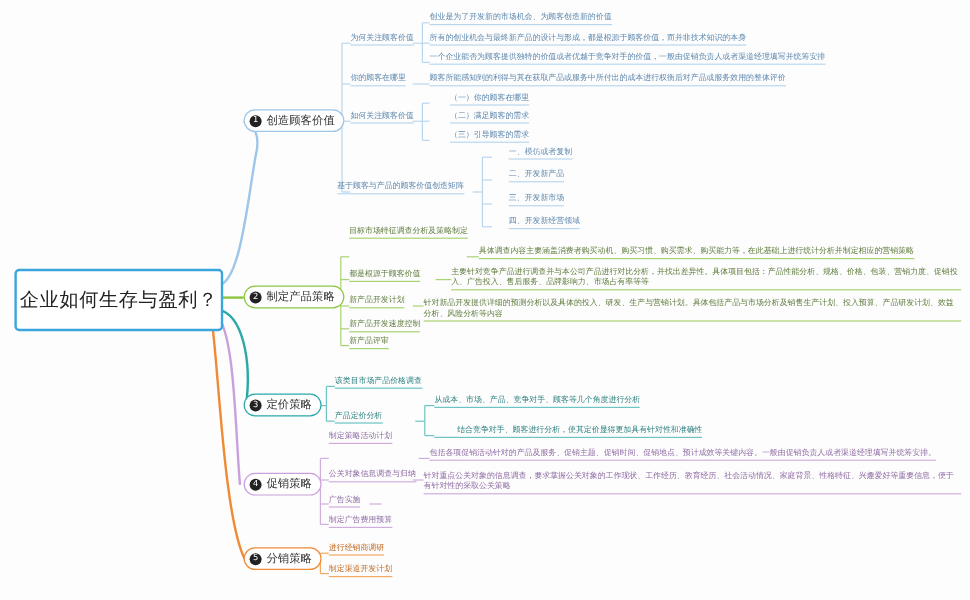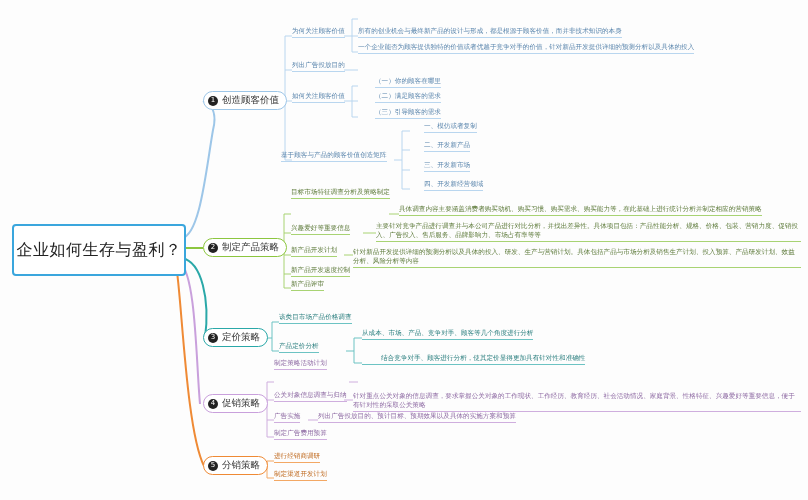--- a/index.html
+++ b/index.html
@@ -150,45 +150,47 @@
   <div class="root">
     <span>企业如何生存与盈利？</span>
   </div>
 
   <div class="l1" style="left:203px;top:91px;border-color:#9dc6e8;">
     <span class="num">1</span>
     <span class="lbl">创造顾客价值</span>
   </div>
 
   <div class="tnode ul" style="left:292px;top:27px;color:#5b86ad;border-color:#b9d6ef;"><span>为何关注顾客价值</span></div>
+  <div class="tnode ul" style="left:358px;top:10px;color:#5b86ad;border-color:#b9d6ef;"><span>创业是为了开发新的市场机会、为顾客创造新的价值</span></div>
   <div class="tnode ul" style="left:358px;top:27px;color:#5b86ad;border-color:#b9d6ef;"><span>所有的创业机会与最终新产品的设计与形成，都是根源于顾客价值，而并非技术知识的本身</span></div>
-  <div class="tnode ul" style="left:358px;top:43px;color:#5b86ad;border-color:#b9d6ef;"><span>一个企业能否为顾客提供独特的价值或者优越于竞争对手的价值，针对新品开发提供详细的预测分析以及具体的投入</span></div>
-
-  <div class="tnode ul" style="left:292px;top:61px;color:#5b86ad;border-color:#b9d6ef;"><span>列出广告投放目的</span></div>
+  <div class="tnode ul" style="left:358px;top:43px;color:#5b86ad;border-color:#b9d6ef;"><span>一个企业能否为顾客提供独特的价值或者优越于竞争对手的价值，一般由促销负责人或者渠道经理填写并统筹安排</span></div>
+
+  <div class="tnode ul" style="left:292px;top:61px;color:#5b86ad;border-color:#b9d6ef;"><span>你的顾客在哪里</span></div>
+  <div class="tnode ul" style="left:358px;top:61px;color:#5b86ad;border-color:#b9d6ef;"><span>顾客所能感知到的利得与其在获取产品或服务中所付出的成本进行权衡后对产品或服务效用的整体评价</span></div>
 
   <div class="tnode ul" style="left:292px;top:92px;color:#5b86ad;border-color:#b9d6ef;"><span>如何关注顾客价值</span></div>
   <div class="tnode ul" style="left:375px;top:77px;color:#5b86ad;border-color:#b9d6ef;"><span>（一）你的顾客在哪里</span></div>
   <div class="tnode ul" style="left:375px;top:92px;color:#5b86ad;border-color:#b9d6ef;"><span>（二）满足顾客的需求</span></div>
   <div class="tnode ul" style="left:375px;top:108px;color:#5b86ad;border-color:#b9d6ef;"><span>（三）引导顾客的需求</span></div>
 
   <div class="tnode ul" style="left:281px;top:151px;color:#5b86ad;border-color:#b9d6ef;"><span>基于顾客与产品的顾客价值创造矩阵</span></div>
   <div class="tnode ul" style="left:424px;top:122px;color:#5b86ad;border-color:#b9d6ef;"><span>一、模仿或者复制</span></div>
   <div class="tnode ul" style="left:424px;top:141px;color:#5b86ad;border-color:#b9d6ef;"><span>二、开发新产品</span></div>
   <div class="tnode ul" style="left:424px;top:161px;color:#5b86ad;border-color:#b9d6ef;"><span>三、开发新市场</span></div>
   <div class="tnode ul" style="left:424px;top:180px;color:#5b86ad;border-color:#b9d6ef;"><span>四、开发新经营领域</span></div>
 
   <div class="l1" style="left:203px;top:238px;border-color:#8cc63f;">
     <span class="num">2</span>
     <span class="lbl">制定产品策略</span>
   </div>
 
   <div class="tnode ul" style="left:291px;top:188px;color:#5d7a3a;border-color:#a8d373;"><span>目标市场特征调查分析及策略制定</span></div>
   <div class="tnode ul" style="left:399px;top:205px;color:#5d7a3a;border-color:#a8d373;"><span>具体调查内容主要涵盖消费者购买动机、购买习惯、购买需求、购买能力等，在此基础上进行统计分析并制定相应的营销策略</span></div>
 
-  <div class="tnode ul" style="left:291px;top:224px;color:#5d7a3a;border-color:#a8d373;"><span>兴趣爱好等重要信息</span></div>
+  <div class="tnode ul" style="left:291px;top:224px;color:#5d7a3a;border-color:#a8d373;"><span>都是根源于顾客价值</span></div>
   <div class="tnode wrap ul" style="left:376px;top:222px;width:425px;color:#5d7a3a;border-color:#a8d373;"><span>主要针对竞争产品进行调查并与本公司产品进行对比分析，并找出差异性。具体项目包括：产品性能分析、规格、价格、包装、营销力度、促销投入、广告投入、售后服务、品牌影响力、市场占有率等等</span></div>
 
   <div class="tnode ul" style="left:291px;top:246px;color:#5d7a3a;border-color:#a8d373;"><span>新产品开发计划</span></div>
   <div class="tnode wrap ul" style="left:353px;top:248px;width:448px;color:#5d7a3a;border-color:#a8d373;"><span>针对新品开发提供详细的预测分析以及具体的投入、研发、生产与营销计划。具体包括产品与市场分析及销售生产计划、投入预算、产品研发计划、效益分析、风险分析等内容</span></div>
 
   <div class="tnode ul" style="left:291px;top:266px;color:#5d7a3a;border-color:#a8d373;"><span>新产品开发速度控制</span></div>
   <div class="tnode ul" style="left:291px;top:280px;color:#5d7a3a;border-color:#a8d373;"><span>新产品评审</span></div>
 
   <div class="l1" style="left:203px;top:328px;border-color:#2aa8a8;">
     <span class="num">3</span>
@@ -199,26 +201,26 @@
   <div class="tnode ul" style="left:279px;top:342px;color:#2b7f7f;border-color:#6cc3c3;"><span>产品定价分析</span></div>
   <div class="tnode ul" style="left:362px;top:329px;color:#2b7f7f;border-color:#6cc3c3;"><span>从成本、市场、产品、竞争对手、顾客等几个角度进行分析</span></div>
   <div class="tnode ul" style="left:362px;top:354px;color:#2b7f7f;border-color:#6cc3c3;padding-left:19px;"><span>结合竞争对手、顾客进行分析，使其定价显得更加具有针对性和准确性</span></div>
 
   <div class="l1" style="left:203px;top:394px;border-color:#c9a0dc;">
     <span class="num">4</span>
     <span class="lbl">促销策略</span>
   </div>
 
   <div class="tnode ul" style="left:274px;top:359px;color:#8e6aa3;border-color:#cfaede;"><span>制定策略活动计划</span></div>
+  <div class="tnode ul" style="left:358px;top:373px;color:#8e6aa3;border-color:#cfaede;"><span>包括各项促销活动针对的产品及服务、促销主题、促销时间、促销地点、预计成效等关键内容。一般由促销负责人或者渠道经理填写并统筹安排。</span></div>
 
   <div class="tnode ul" style="left:274px;top:391px;color:#8e6aa3;border-color:#cfaede;"><span>公关对象信息调查与归纳</span></div>
   <div class="tnode wrap ul" style="left:353px;top:392px;width:448px;color:#8e6aa3;border-color:#cfaede;"><span>针对重点公关对象的信息调查，要求掌握公关对象的工作现状、工作经历、教育经历、社会活动情况、家庭背景、性格特征、兴趣爱好等重要信息，便于有针对性的采取公关策略</span></div>
 
   <div class="tnode ul" style="left:274px;top:412px;color:#8e6aa3;border-color:#cfaede;text-align:center;"><span>广告实施</span></div>
-  <div class="tnode ul" style="left:318px;top:412px;color:#8e6aa3;border-color:#cfaede;"><span>列出广告投放目的、预计目标、预期效果以及具体的实施方案和预算</span></div>
 
   <div class="tnode ul" style="left:274px;top:429px;color:#8e6aa3;border-color:#cfaede;"><span>制定广告费用预算</span></div>
 
   <div class="l1" style="left:203px;top:456px;border-color:#ef8a35;">
     <span class="num">5</span>
     <span class="lbl">分销策略</span>
   </div>
 
   <div class="tnode ul" style="left:274px;top:452px;color:#c06a1f;border-color:#f3a864;text-align:center;"><span>进行经销商调研</span></div>
   <div class="tnode ul" style="left:274px;top:470px;color:#c06a1f;border-color:#f3a864;"><span>制定渠道开发计划</span></div>

